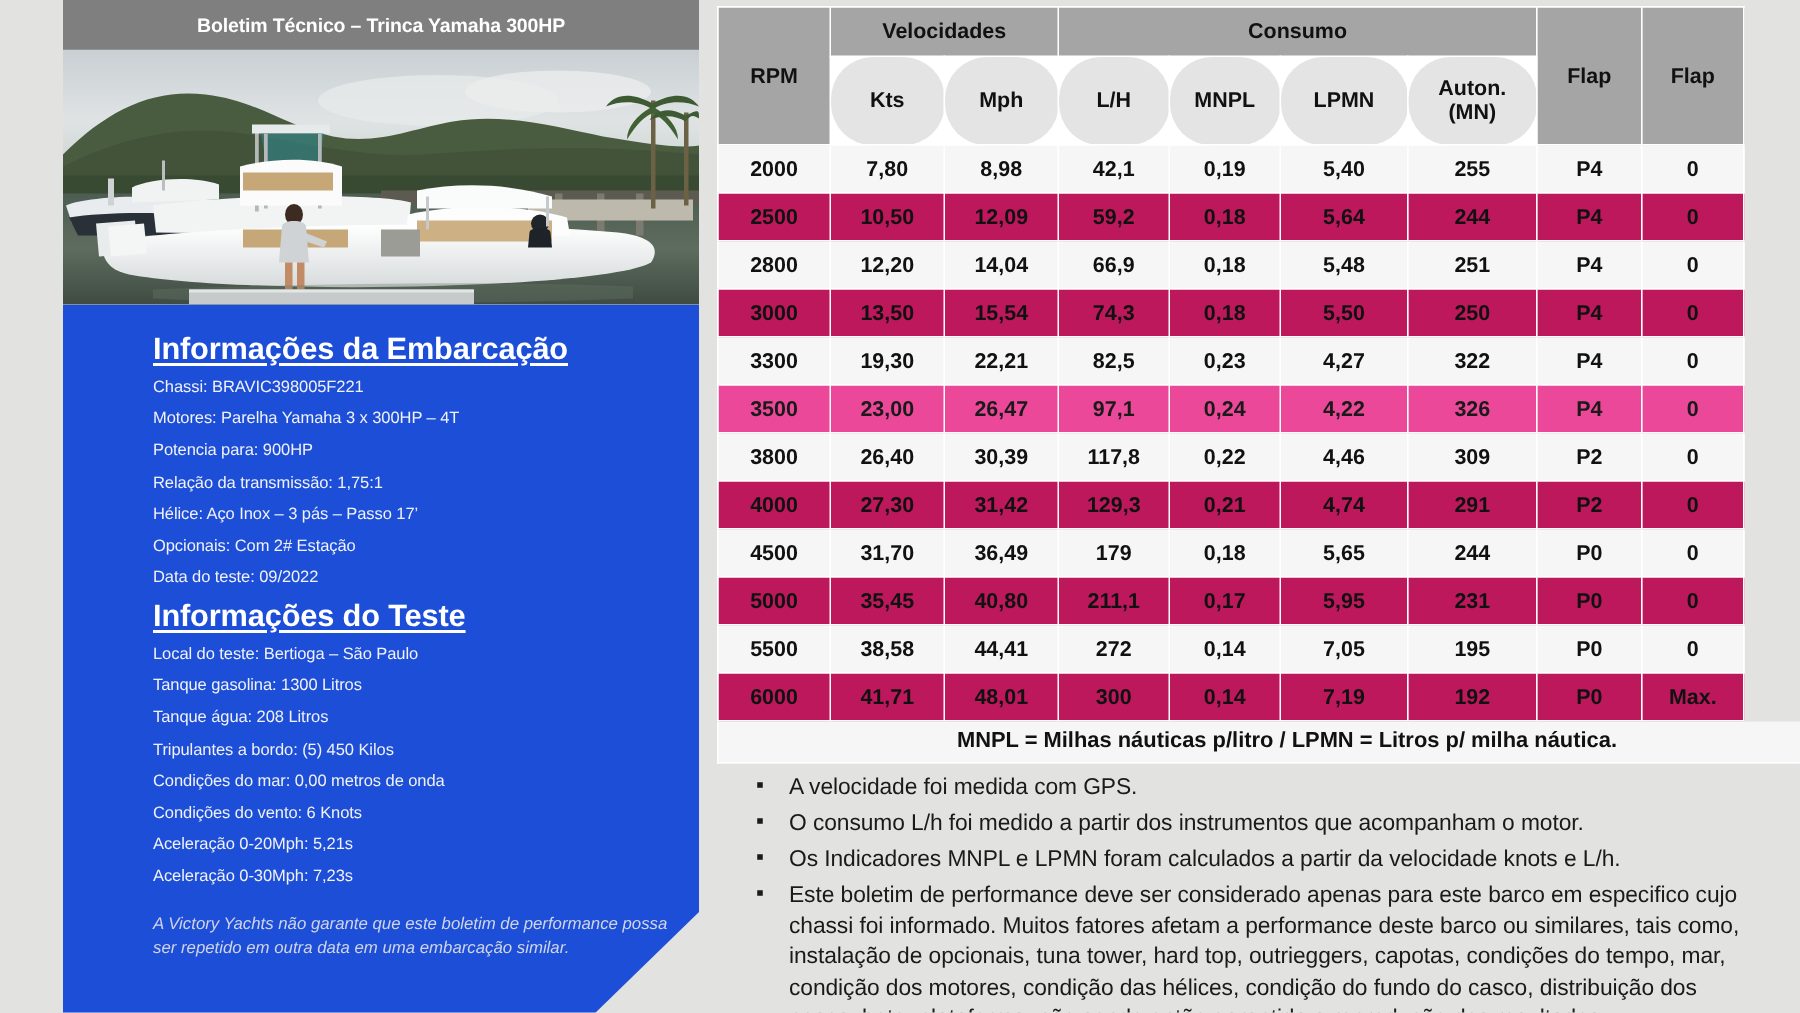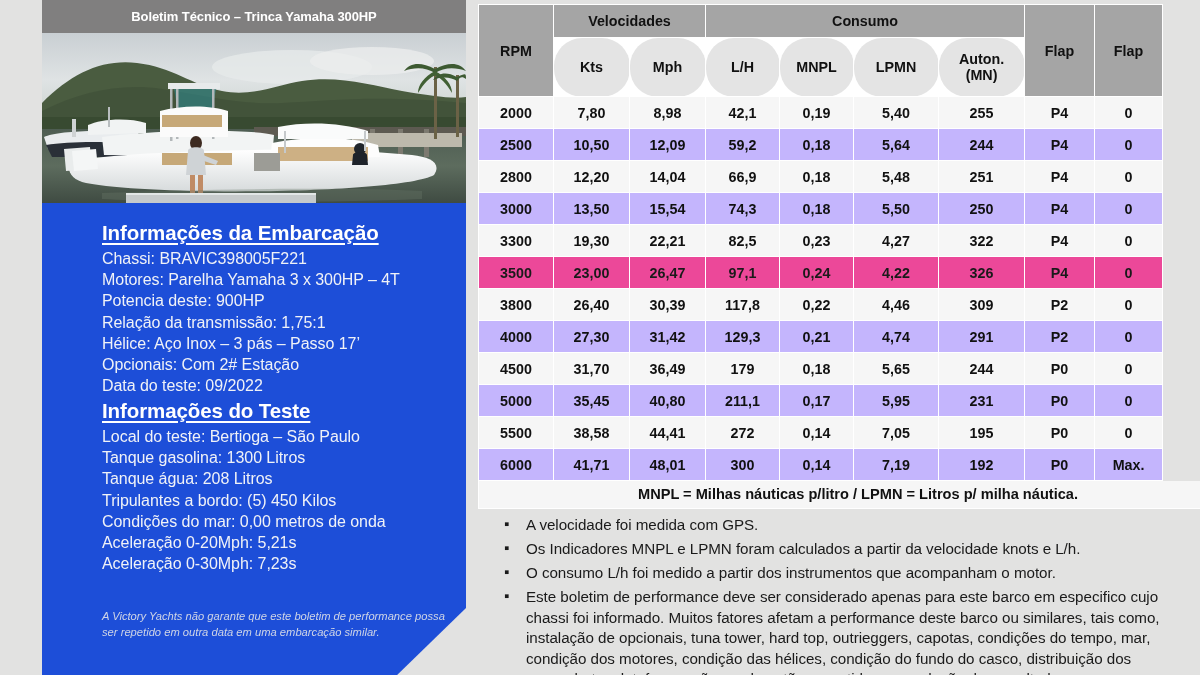--- a/index.html
+++ b/index.html
@@ -69,21 +69,21 @@
     letter-spacing: -0.1px;
   }
   #sec1-title { position: absolute; left: 60px; top: 18px; }
   #sec1-list  { position: absolute; left: 60px; top: 45px; }
   #sec2-title { position: absolute; left: 60px; top: 196px; }
   #sec2-list  { position: absolute; left: 60px; top: 223px; }
   .info-list {
     list-style: none;
     margin: 0;
     padding: 0;
-    font-size: 16px;
+    font-size: 11px;
     line-height: 21.2px;
     color: #f0f2f7;
     letter-spacing: -0.05px;
   }
   #disclaimer {
     position: absolute;
     left: 60px;
     top: 405px;
     width: 350px;
     font-size: 11.2px;
@@ -140,21 +140,21 @@
   th.subhdr {
     background: #e4e4e4;
     color: #111111;
     height: 58px;
     font-size: 14.5px;
     font-weight: bold;
     border-radius: 28px;
   }
   td.cell { height: 31px; }
   tr.row-a td { background: #f6f6f6; }
-  tr.row-b td { background: #c4b5fd; }
+  tr.row-b td { background: #be185d; }
   tr.row-hl td { background: #ec4899; color: #1a1a1a; }
 
   #legend-note {
     width: 760px;
     box-sizing: border-box;
     background: #f6f6f6;
     border: 1.5px solid #ffffff;
     border-top: none;
     text-align: center;
     font-size: 14.6px;
@@ -285,34 +285,35 @@
       <rect x="84" y="160" width="190" height="10" fill="#c6cacb"></rect>
       <rect x="84" y="160" width="190" height="2" fill="#e2e6e6"></rect>
     </svg>
   </div>
 
   <div id="info-card">
     <h2 class="section-title" id="sec1-title">Informações da Embarcação</h2>
     <ul class="info-list" id="sec1-list">
       <li>Chassi: BRAVIC398005F221</li>
       <li>Motores: Parelha Yamaha 3 x 300HP – 4T</li>
-      <li>Potencia deste: 900HP</li>
+      <li>Potencia para: 900HP</li>
       <li>Relação da transmissão: 1,75:1</li>
       <li>Hélice: Aço Inox – 3 pás – Passo 17’</li>
       <li>Opcionais: Com 2# Estação</li>
       <li>Data do teste: 09/2022</li>
     </ul>
 
     <h2 class="section-title" id="sec2-title">Informações do Teste</h2>
     <ul class="info-list" id="sec2-list">
       <li>Local do teste: Bertioga – São Paulo</li>
       <li>Tanque gasolina: 1300 Litros</li>
       <li>Tanque água: 208 Litros</li>
       <li>Tripulantes a bordo: (5) 450 Kilos</li>
       <li>Condições do mar: 0,00 metros de onda</li>
+      <li>Condições do vento: 6 Knots</li>
       <li>Aceleração 0-20Mph: 5,21s</li>
       <li>Aceleração 0-30Mph: 7,23s</li>
     </ul>
 
     <div id="disclaimer">A Victory Yachts não garante que este boletim de performance possa ser  repetido em outra data em uma embarcação similar.</div>
   </div>
 </div>
 
 <div id="right-panel">
 
@@ -481,17 +482,17 @@
           <td class="cell">P0</td>
           <td class="cell">Max.</td>
         </tr>
       </tbody>
   </table>
 
   <div id="legend-note">MNPL = Milhas náuticas p/litro / LPMN = Litros p/ milha náutica.</div>
 
   <ul id="notes">
     <li>A velocidade foi medida com GPS.</li>
+    <li>O consumo L/h foi medido a partir dos instrumentos que acompanham o motor.</li>
     <li>Os Indicadores MNPL e LPMN foram calculados a partir da velocidade knots e L/h.</li>
-    <li>O consumo L/h foi medido a partir dos instrumentos que acompanham o motor.</li>
     <li>Este boletim de performance deve ser considerado apenas para este barco em especifico cujo chassi foi informado. Muitos fatores afetam a performance deste barco ou similares, tais como, instalação de opcionais, tuna tower, hard top, outrieggers, capotas, condições do tempo, mar, condição dos motores, condição das hélices, condição do fundo do casco, distribuição dos pesos, bote, plataforma, não sendo então garantida a reprodução dos resultados</li>
   </ul>
 </div>
 
 </body></html>

